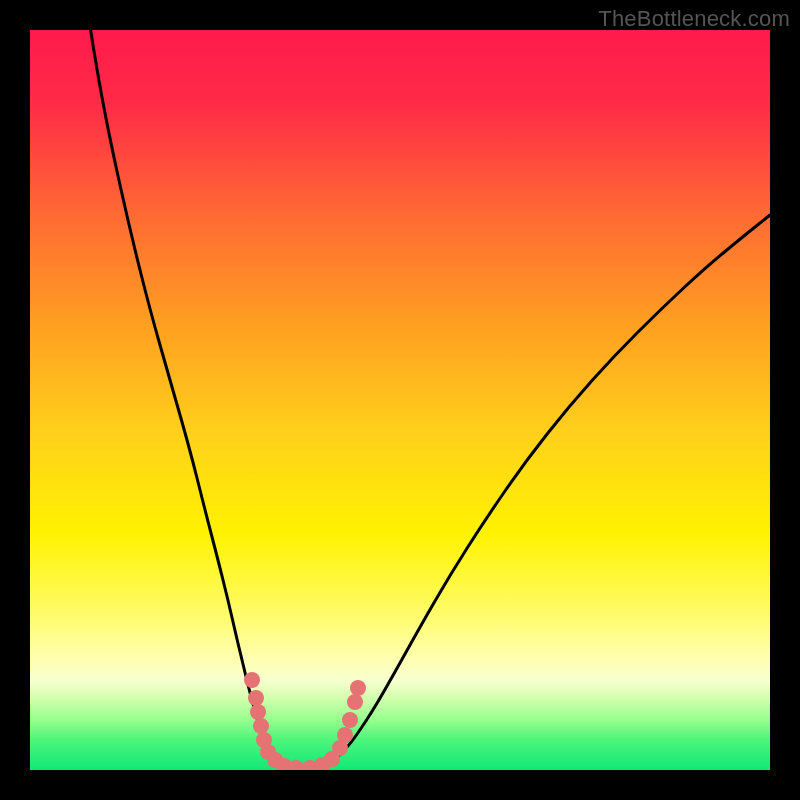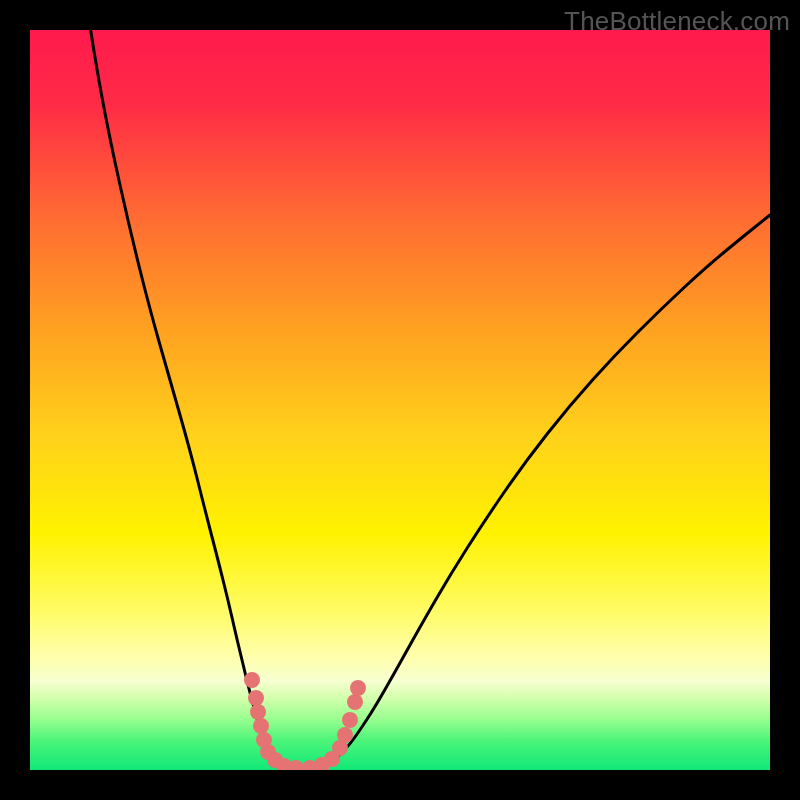--- a/index.html
+++ b/index.html
@@ -8,21 +8,21 @@
     width: 800px;
     height: 800px;
     position: relative;
     background: #000;
   }
   .watermark {
     position: absolute;
     top: 6px;
     right: 10px;
     font-family: Arial, Helvetica, sans-serif;
-    font-size: 26px;
+    font-size: 22px;
     font-weight: 400;
     color: #555;
     letter-spacing: 0.2px;
     z-index: 10;
   }
   svg.plot {
     position: absolute;
     left: 0; top: 0;
     width: 800px; height: 800px;
     display: block;

